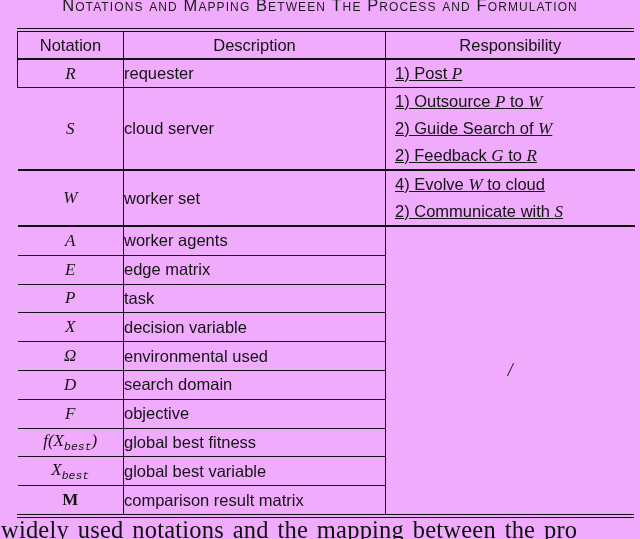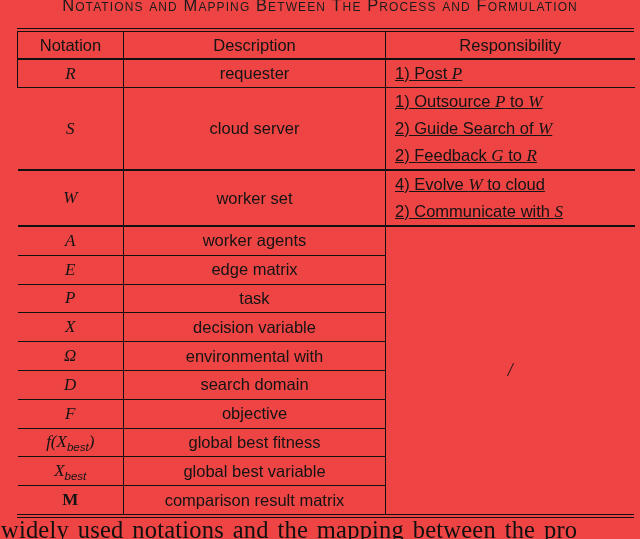--- a/index.html
+++ b/index.html
@@ -1,21 +1,21 @@
 <!DOCTYPE html>
 <html><head>
 <meta charset="utf-8">
 <style>
   html, body { margin: 0; padding: 0; background: #ffffff; }
   .page {
     position: relative;
     width: 640px;
     height: 539px;
     overflow: hidden;
-    background: #ef4444;
+    background: #f0abfc;
     font-family: "Liberation Sans", sans-serif;
     color: #151515;
   }
 
   
   .caption {
     position: absolute;
     top: -4px;
     left: 0;
     width: 640px;
@@ -36,41 +36,41 @@
   col.c2 { width: 262px; }
   col.c3 { width: 249px; }
   .bcol { border-right: 1.5px solid #111; }
   .bleft { border-left: 1.5px solid #111; }
   .rb-thin  > td, .rb-thin  > th { border-bottom: 1.2px solid #111; }
   .rb-thick > td, .rb-thick > th { border-bottom: 2.1px solid #111; }
   tr.rb-thick > td[rowspan], tr.rb-thin > td[rowspan] { border-bottom: none; }
 
   th { text-align: center; height: 26px; }
   td.not  { text-align: center; }
-  td.desc { text-align: center; }
+  td.desc { text-align: left; }
   td.resp { text-align: left; padding-left: 9px; }
   .resp-line { line-height: 27px; white-space: nowrap; text-decoration: underline; }
 
   tr.h-header > * { height: 26px; }
   tr.h-1 > td { height: 27px; }
   tr.h-3 > td { height: 81px; margin-top: 24px; }
   tr.h-2 > td { height: 54px; }
   tr.h-f > td { height: 27.8px; }
 
   td.merged {
     text-align: center;
     vertical-align: middle;
     font-family: "Liberation Serif", serif;
     font-style: italic;
     font-size: 18px;
   }
 
   
   .seg-mi  { font-family: "Liberation Serif", serif; font-style: italic; font-size: 17px; }
-  .seg-msub{ font-family: Liberation Sans, sans-serif; font-style: italic; font-size: 11.5px; vertical-align: -4px; }
+  .seg-msub{ font-family: Liberation Mono, monospace; font-style: italic; font-size: 11.5px; vertical-align: -4px; }
   .seg-mb  { font-family: "Liberation Serif", serif; font-weight: bold; font-size: 17px; }
 
   
   .bodytext {
     position: absolute;
     left: 1px;
     top: 516px;
     width: 700px;
     font-family: "Liberation Serif", serif;
     font-size: 24.5px;
@@ -141,21 +141,21 @@
         <tr class="h-f rb-thin">
           <td class="not bcol"><span class="seg-mi">P</span></td>
           <td class="desc bcol">task</td>
         </tr>
         <tr class="h-f rb-thin">
           <td class="not bcol"><span class="seg-mi">X</span></td>
           <td class="desc bcol">decision variable</td>
         </tr>
         <tr class="h-f rb-thin">
           <td class="not bcol"><span class="seg-mi">Ω</span></td>
-          <td class="desc bcol">environmental with</td>
+          <td class="desc bcol">environmental used</td>
         </tr>
         <tr class="h-f rb-thin">
           <td class="not bcol"><span class="seg-mi">D</span></td>
           <td class="desc bcol">search domain</td>
         </tr>
         <tr class="h-f rb-thin">
           <td class="not bcol"><span class="seg-mi">F</span></td>
           <td class="desc bcol">objective</td>
         </tr>
         <tr class="h-f rb-thin">

